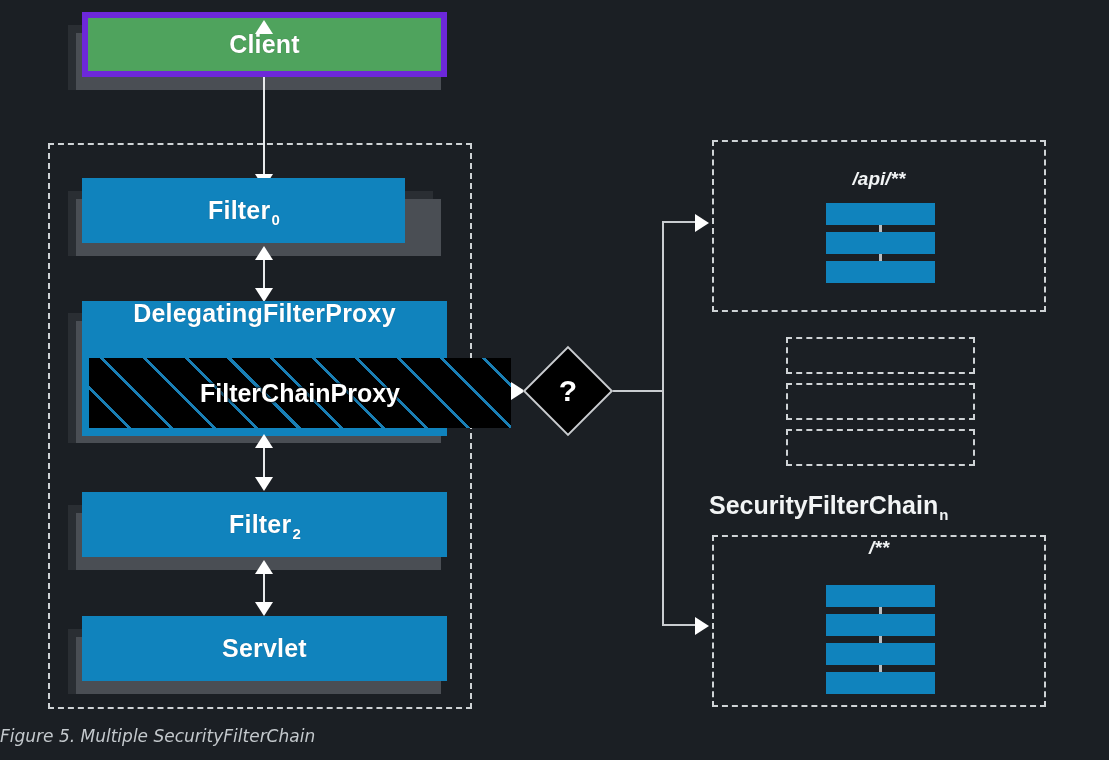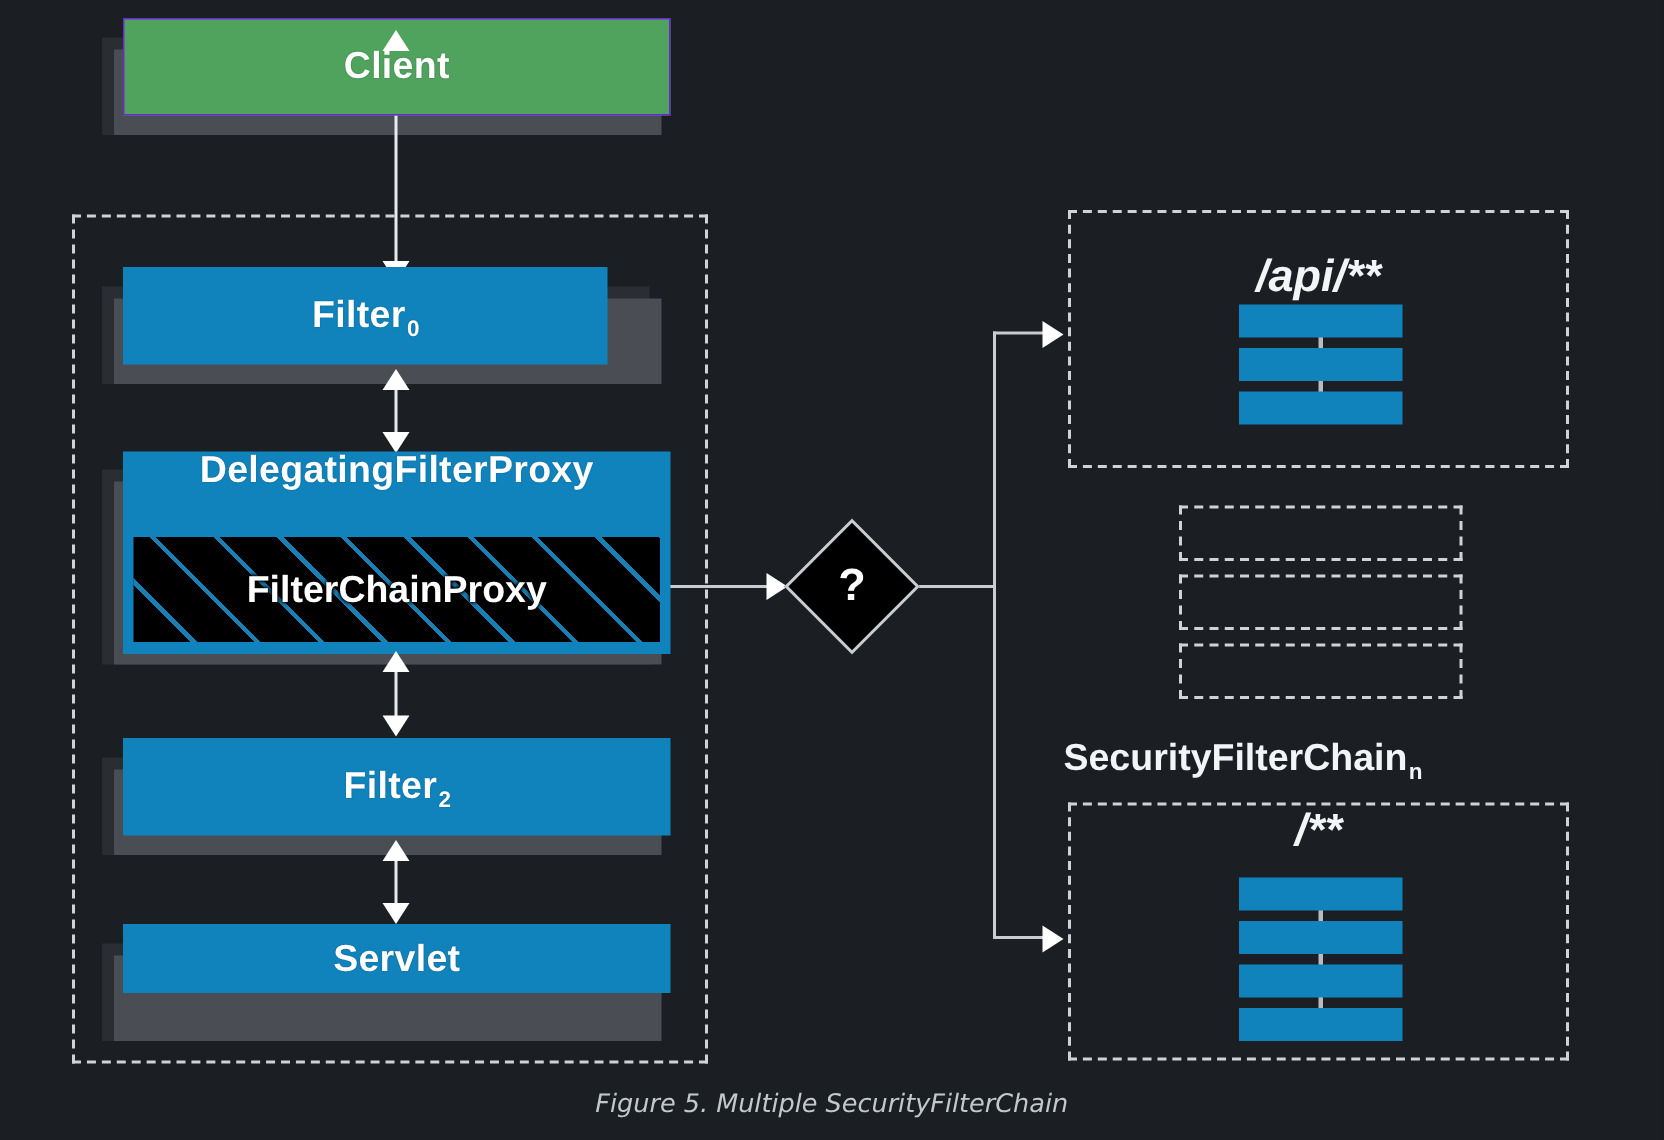--- a/index.html
+++ b/index.html
@@ -15,21 +15,21 @@
   .node{
     position:absolute;box-sizing:border-box;
     display:flex;align-items:center;justify-content:center;
     font-weight:bold;color:#fff;letter-spacing:.2px;
     z-index:3;
   }
   .sh-dark{position:absolute;background:#2a2e33;}
   .sh-grey{position:absolute;background:#4a4e54;}
 
   .blue{background:#1083bd;}
-  .green{background:#4fa35d;border:1px solid #6d28d9;}
+  .green{background:#4fa35d;border:6px solid #6d28d9;}
 
   .nodelabel{font-size:25px;line-height:1;text-shadow:0 0 1px rgba(0,0,0,.35);}
   .nodelabel sub{font-size:15px;font-weight:bold;vertical-align:baseline;position:relative;top:6px;left:1px;}
 
   
   .dashgroup{
     position:absolute;box-sizing:border-box;
     border:2px dashed #cfd3d6;background:transparent;z-index:1;
   }
   .dashlabel{
@@ -44,21 +44,21 @@
        rgba(0,0,0,0) 0px, rgba(0,0,0,0) 27px,
        #1a7fb5 27px, #1a7fb5 30px);
     display:flex;align-items:center;justify-content:center;z-index:5;
   }
   .hatch .t{font-size:25px;font-weight:bold;color:#fff;text-shadow:0 0 3px #000,0 0 3px #000,0 0 2px #000;}
 
   
   .bar{position:absolute;background:#1083bd;z-index:3;}
   .barlink{position:absolute;background:#b8bcc0;z-index:2;}
   .pathlabel{
-    position:absolute;font-style:italic;font-size:30px;font-weight:bold;color:#f2f4f5;
+    position:absolute;font-style:italic;font-size:19px;font-weight:bold;color:#f2f4f5;
     white-space:nowrap;z-index:4;text-align:center;
   }
   .emptybox{position:absolute;box-sizing:border-box;border:2px dashed #cfd3d6;z-index:2;}
 
   
   .ln{position:absolute;background:#e8eaec;z-index:2;}
   .lnv{width:2px;}
   .lnh{height:2px;}
   .ln-thin{background:#c9ccd0;}
   .arw{position:absolute;width:0;height:0;z-index:3;}
@@ -71,21 +71,21 @@
     position:absolute;width:64px;height:64px;background:#000;
     border:2px solid #c9ccd0;transform:rotate(45deg);z-index:3;box-sizing:border-box;
   }
   .diamond-t{
     position:absolute;z-index:4;font-size:30px;font-weight:bold;color:#fff;
     display:flex;align-items:center;justify-content:center;
   }
 
   
   .caption{
-    position:absolute;left:0;right:0;text-align:center;
+    position:absolute;left:0;right:0;
     font-style:italic;font-size:17px;color:#c3c8cc;
     font-family:"DejaVu Sans","Liberation Sans",sans-serif;z-index:6;
   }
 </style>
 </head>
 <body>
 
 <div class="stage">
 
   <div class="sh-dark abs" style="left:68px;top:25px;width:365px;height:65px;"></div>
@@ -112,41 +112,41 @@
   <div class="arw arw-down" style="left:255px;top:288px;"></div>
 
   <div class="sh-dark abs" style="left:68px;top:313px;width:365px;height:130px;"></div>
   <div class="sh-grey abs" style="left:76px;top:321px;width:365px;height:122px;"></div>
   <div class="node blue" style="left:82px;top:301px;width:365px;height:135px;display:block;">
     <div style="height:44px;display:flex;align-items:flex-start;justify-content:center;">
       <span class="nodelabel">DelegatingFilterProxy</span>
     </div>
   </div>
 
-  <div class="hatch" style="left:89px;top:358px;width:351px;height:70px;">
+  <div class="hatch" style="left:89px;top:358px;width:422px;height:70px;">
     <span class="t">FilterChainProxy</span>
   </div>
 
   <div class="ln lnv" style="left:263px;top:438px;width:2px;height:50px;"></div>
   <div class="arw arw-up" style="left:255px;top:434px;"></div>
   <div class="arw arw-down" style="left:255px;top:477px;"></div>
 
   <div class="sh-dark abs" style="left:68px;top:505px;width:365px;height:65px;"></div>
   <div class="sh-grey abs" style="left:76px;top:513px;width:365px;height:57px;"></div>
   <div class="node blue" style="left:82px;top:492px;width:365px;height:65px;">
     <span class="nodelabel"><span>Filter</span><sub>2</sub></span>
   </div>
 
   <div class="ln lnv" style="left:263px;top:564px;width:2px;height:50px;"></div>
   <div class="arw arw-up" style="left:255px;top:560px;"></div>
   <div class="arw arw-down" style="left:255px;top:602px;"></div>
 
   <div class="sh-dark abs" style="left:68px;top:629px;width:365px;height:65px;"></div>
   <div class="sh-grey abs" style="left:76px;top:637px;width:365px;height:57px;"></div>
-  <div class="node blue" style="left:82px;top:616px;width:365px;height:46px;align-items:center;">
+  <div class="node blue" style="left:82px;top:616px;width:365px;height:65px;align-items:center;">
     <span class="nodelabel">Servlet</span>
   </div>
 
   <div class="ln lnh ln-thin" style="left:440px;top:390px;width:80px;height:2px;"></div>
   <div class="arw arw-right" style="left:511px;top:382px;"></div>
 
   <div class="diamond" style="left:536px;top:359px;"></div>
   <div class="diamond-t" style="left:536px;top:359px;width:64px;height:64px;">?</div>
 
   <div class="ln lnh ln-thin" style="left:602px;top:390px;width:62px;height:2px;"></div>

